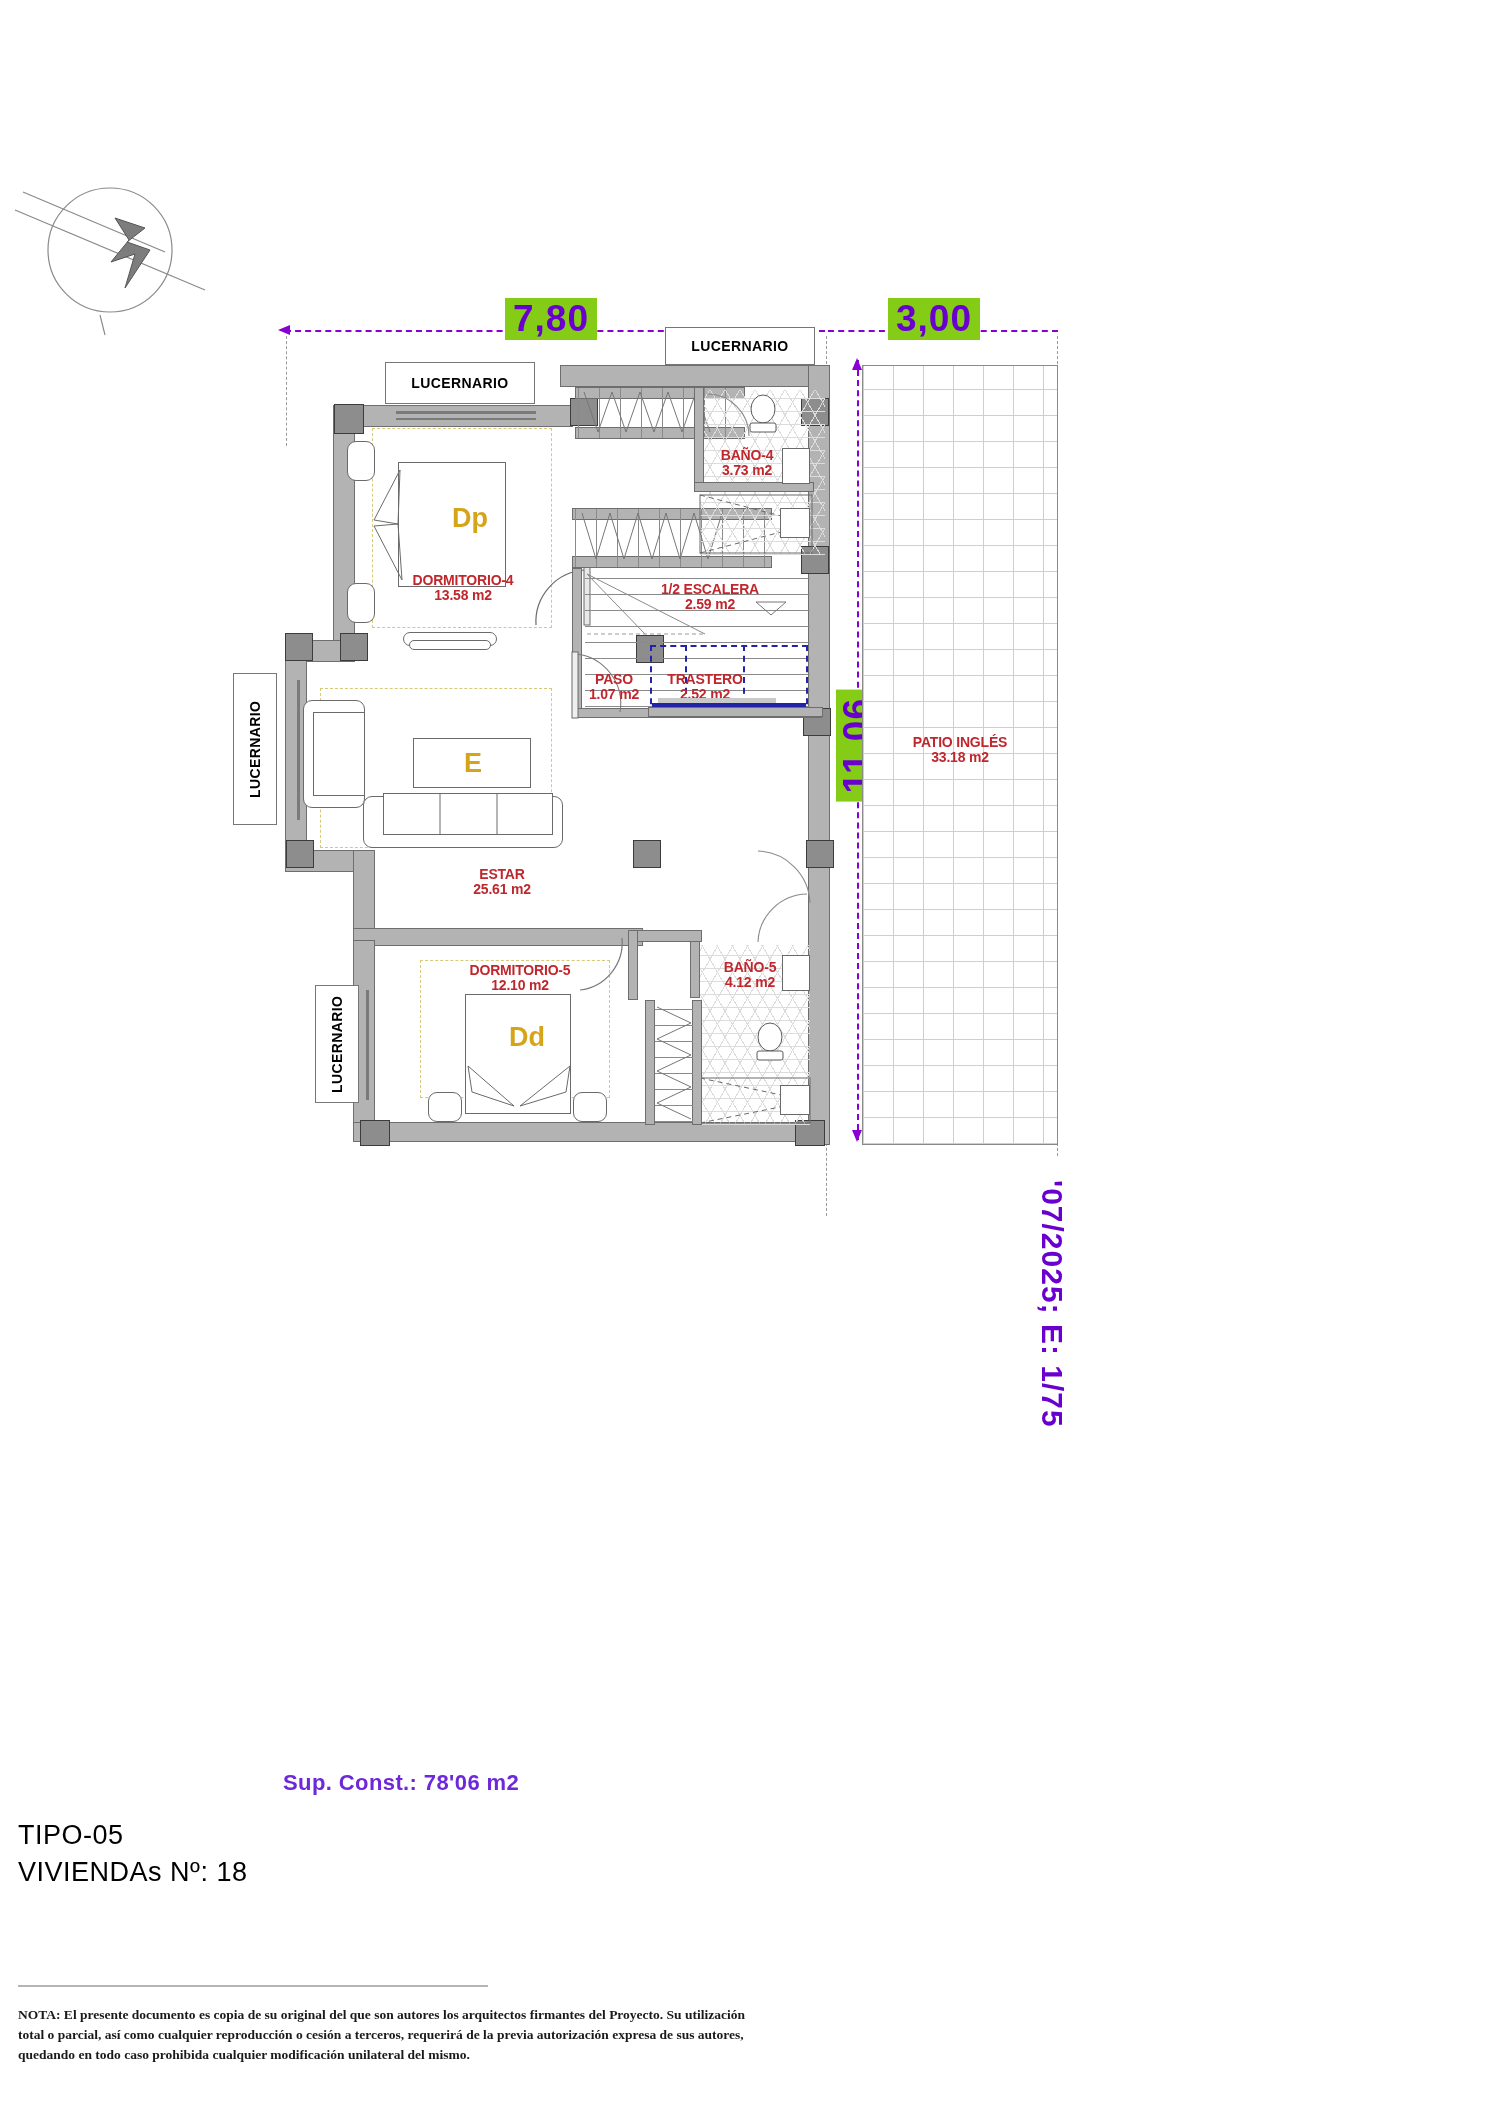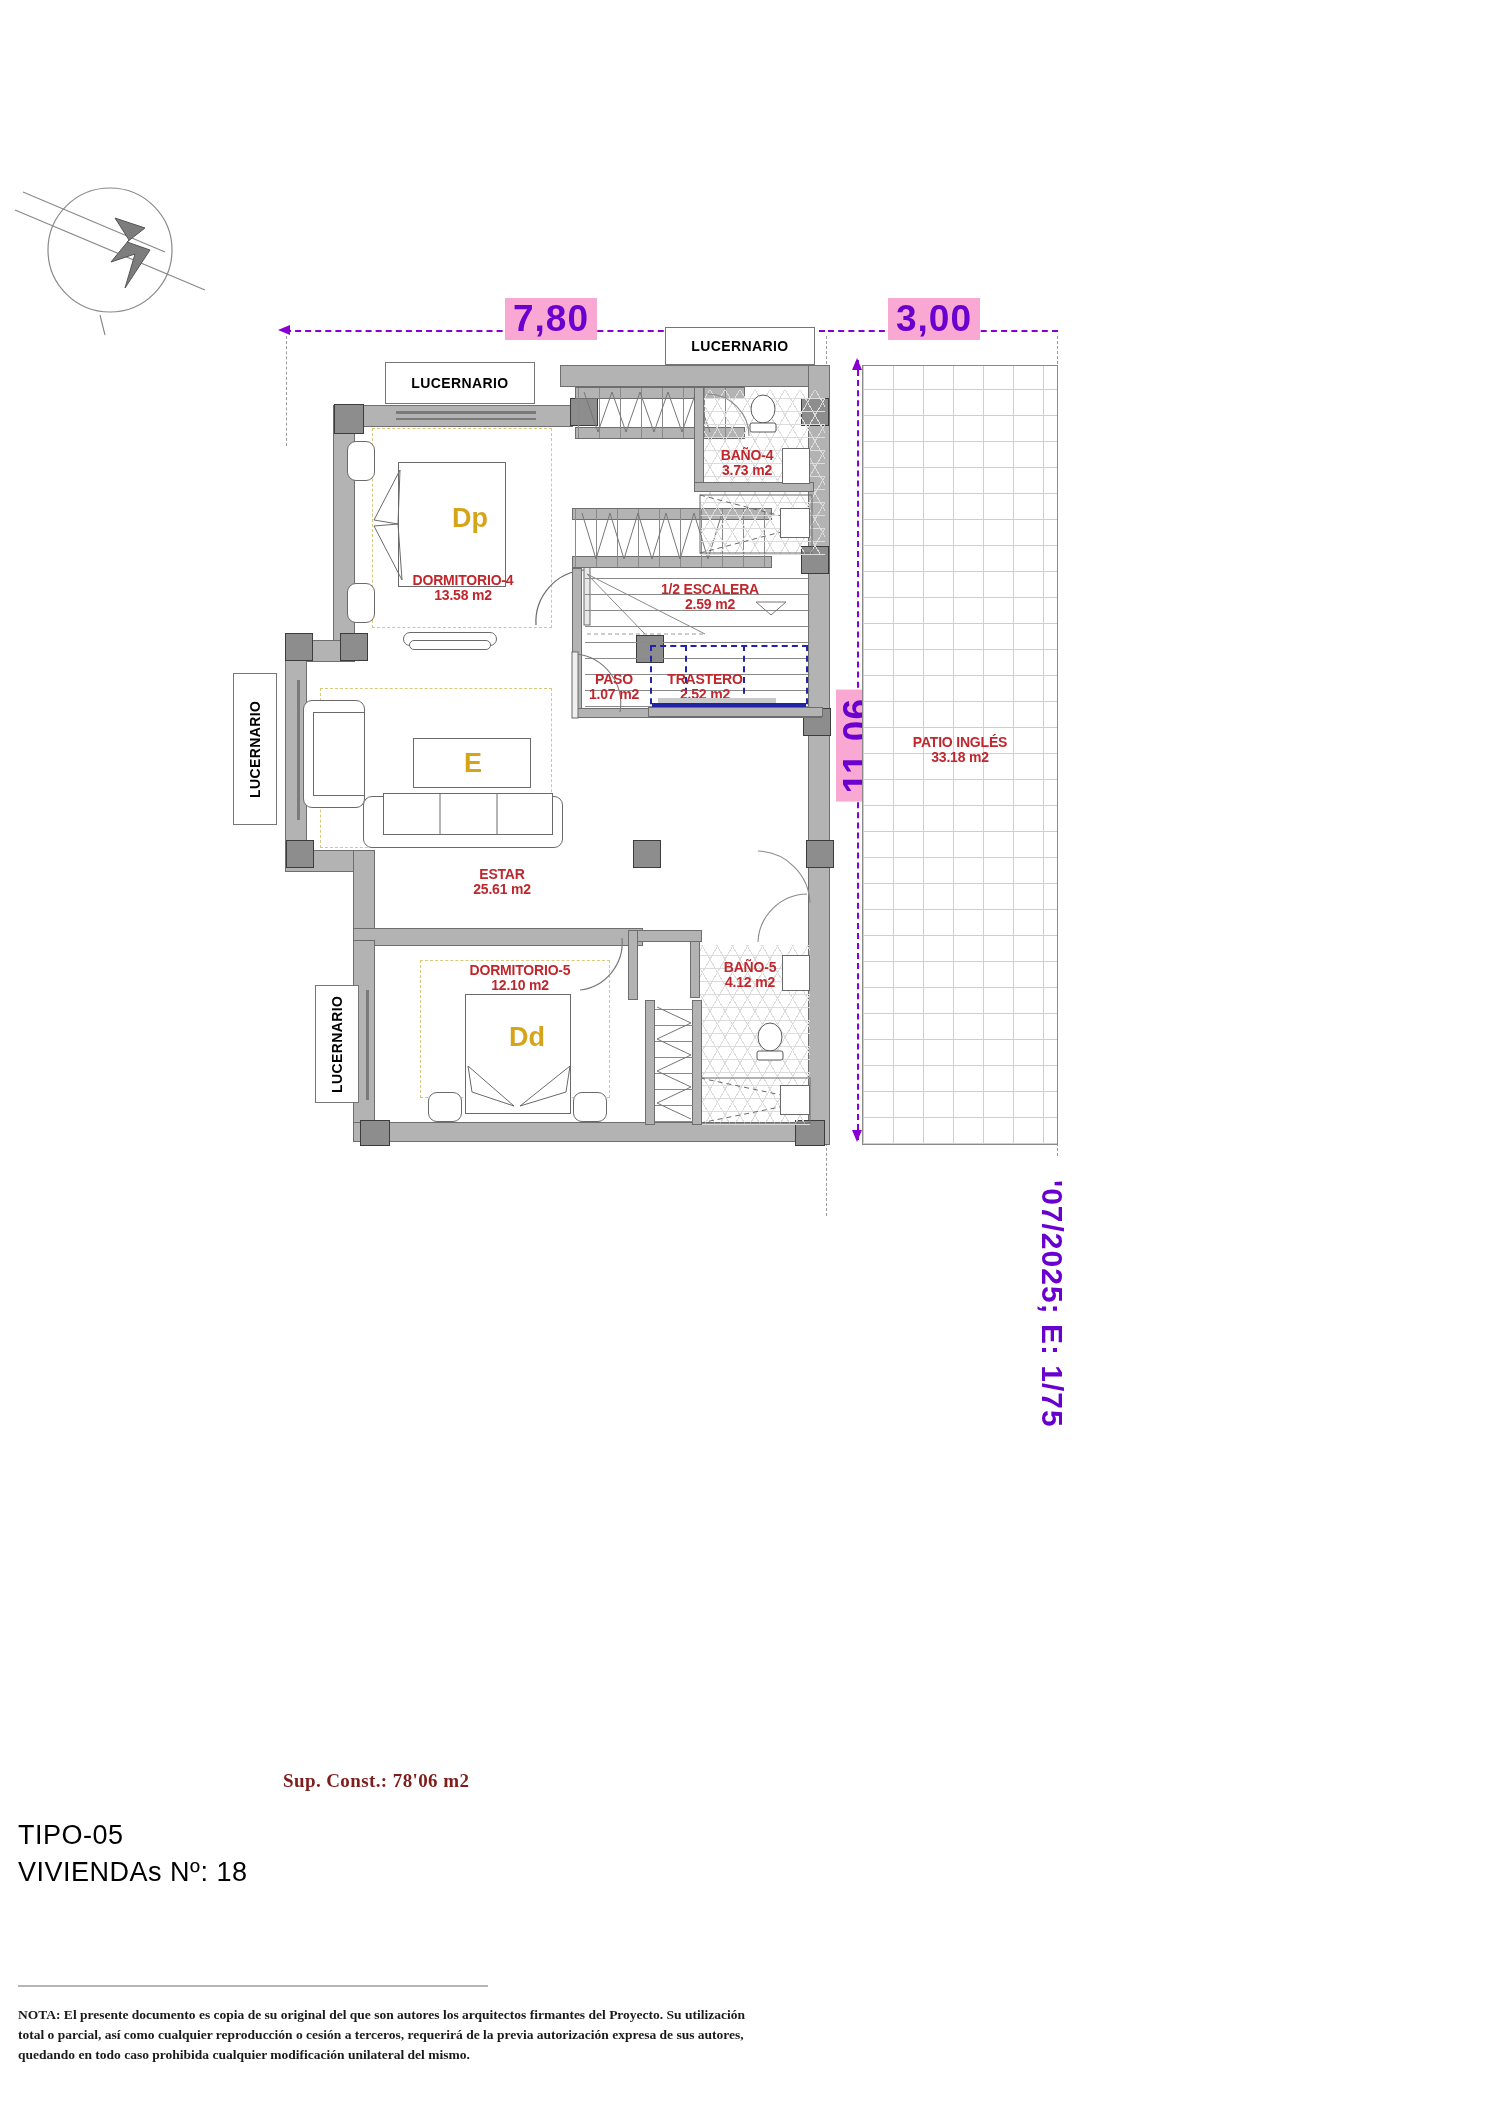--- a/index.html
+++ b/index.html
@@ -16,39 +16,39 @@
   .dashB{position:absolute;border:2px dashed #2323a8;box-sizing:border-box;}
   .roomlbl{position:absolute;color:#c0272d;font-size:14px;line-height:15px;
            text-align:center;font-weight:bold;white-space:nowrap;letter-spacing:-.2px;}
   .bedtag{position:absolute;color:#d6a419;font-size:27px;font-weight:bold;
           font-family:"Liberation Sans",sans-serif;margin-left:12px;}
   .lucbox{position:absolute;border:1px solid #767676;background:#fff;
           display:flex;align-items:center;justify-content:center;
           font-size:14px;font-weight:bold;letter-spacing:.4px;box-sizing:border-box;}
   .lucbox.vert{writing-mode:vertical-rl;transform:rotate(180deg);}
   .dimtxt{position:absolute;color:#6a00cf;font-size:37px;font-weight:bold;
-          font-family:"Liberation Sans",sans-serif;letter-spacing:1px;background:#f9a8d4;padding:0 8px;}
+          font-family:"Liberation Sans",sans-serif;letter-spacing:1px;background:#84cc16;padding:0 8px;}
   .dimline{position:absolute;border-top:2px dashed #8a00d4;}
   .dimlineV{position:absolute;border-left:2px dashed #8a00d4;}
   .extline{position:absolute;border-left:1px dashed #9a9a9a;}
   .tiles{position:absolute;box-sizing:border-box;border:1px solid #8a8a8a;background:#fff;
          background-image:
            repeating-linear-gradient(0deg, #cfcfcf 0 1px, transparent 1px 26px),
            repeating-linear-gradient(90deg,#cfcfcf 0 1px, transparent 1px 30px);}
   .hexzone{position:absolute;background-image:
       repeating-linear-gradient(60deg,#dcdcdc 0 1px,transparent 1px 13px),
       repeating-linear-gradient(-60deg,#dcdcdc 0 1px,transparent 1px 13px),
       repeating-linear-gradient(0deg,#dcdcdc 0 1px,transparent 1px 13px);}
   .stairlines{position:absolute;background-image:repeating-linear-gradient(90deg,#8a8a8a 0 1px,transparent 1px 21px);}
   .stairlinesH{position:absolute;background-image:repeating-linear-gradient(0deg,#8a8a8a 0 1px,transparent 1px 16px);}
   .title-block{position:absolute;}
   .t-tipo{font-size:27px;letter-spacing:.5px;}
   .t-viv{font-size:27px;letter-spacing:.5px;}
   .t-pl{font-size:45px;letter-spacing:1px;}
-  .sup{position:absolute;color:#7f1d1d;font-size:19px;font-weight:bold;letter-spacing:.4px;font-family:Liberation Serif, serif;}
+  .sup{position:absolute;color:#6d28d9;font-size:22px;font-weight:bold;letter-spacing:.4px;}
   .nota{position:absolute;font-family:"Liberation Serif",serif;font-size:13.5px;
         line-height:20px;color:#1a1a1a;width:740px;}
   .scale-side{position:absolute;color:#6a00cf;font-size:30px;font-weight:bold;
         writing-mode:vertical-rl;letter-spacing:1px;}
   svg{position:absolute;overflow:visible;}
 </style>
 </head>
 <body>
 
 <svg class="abs" style="left:5px;top:180px;" width="220" height="160">

